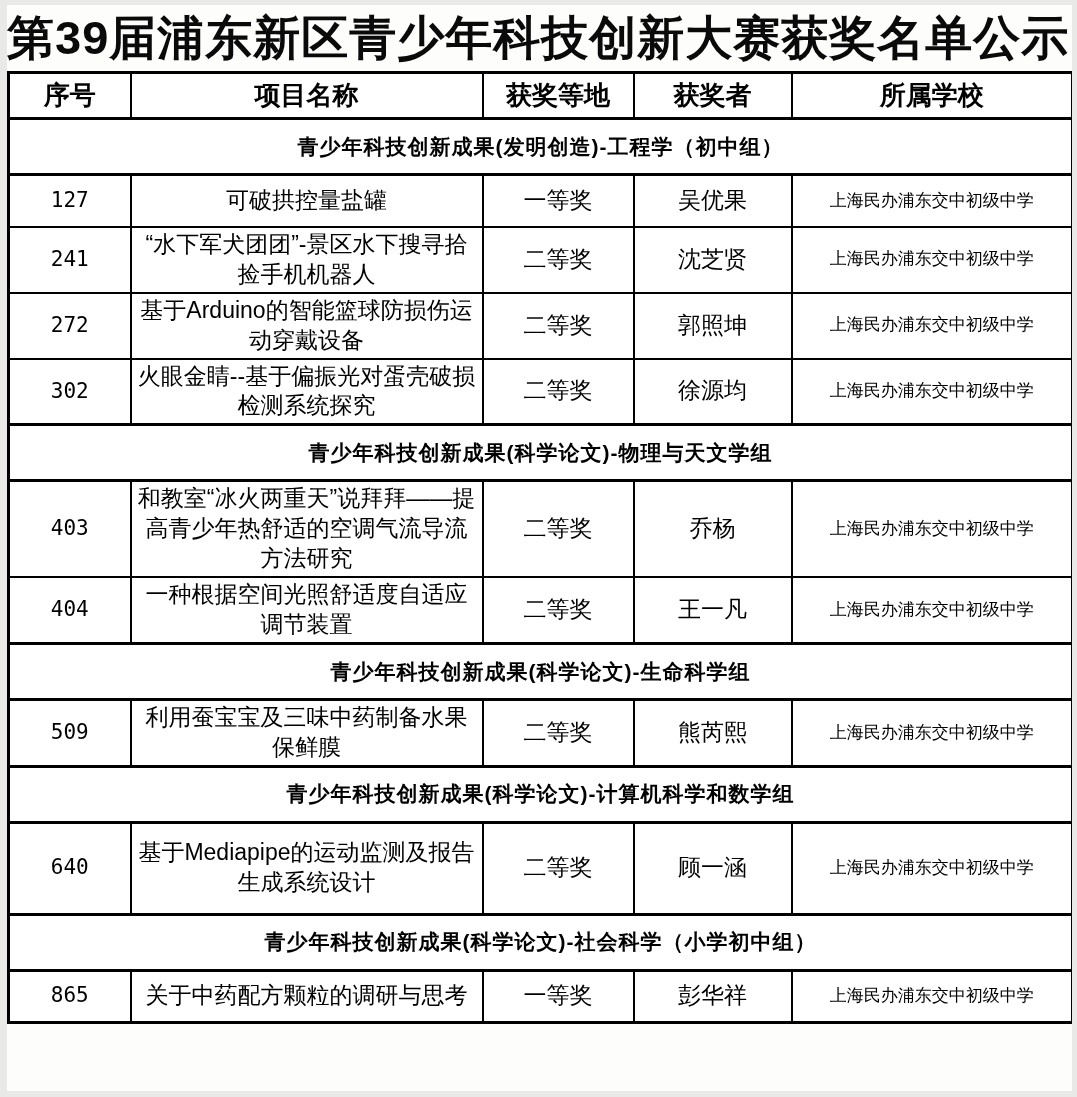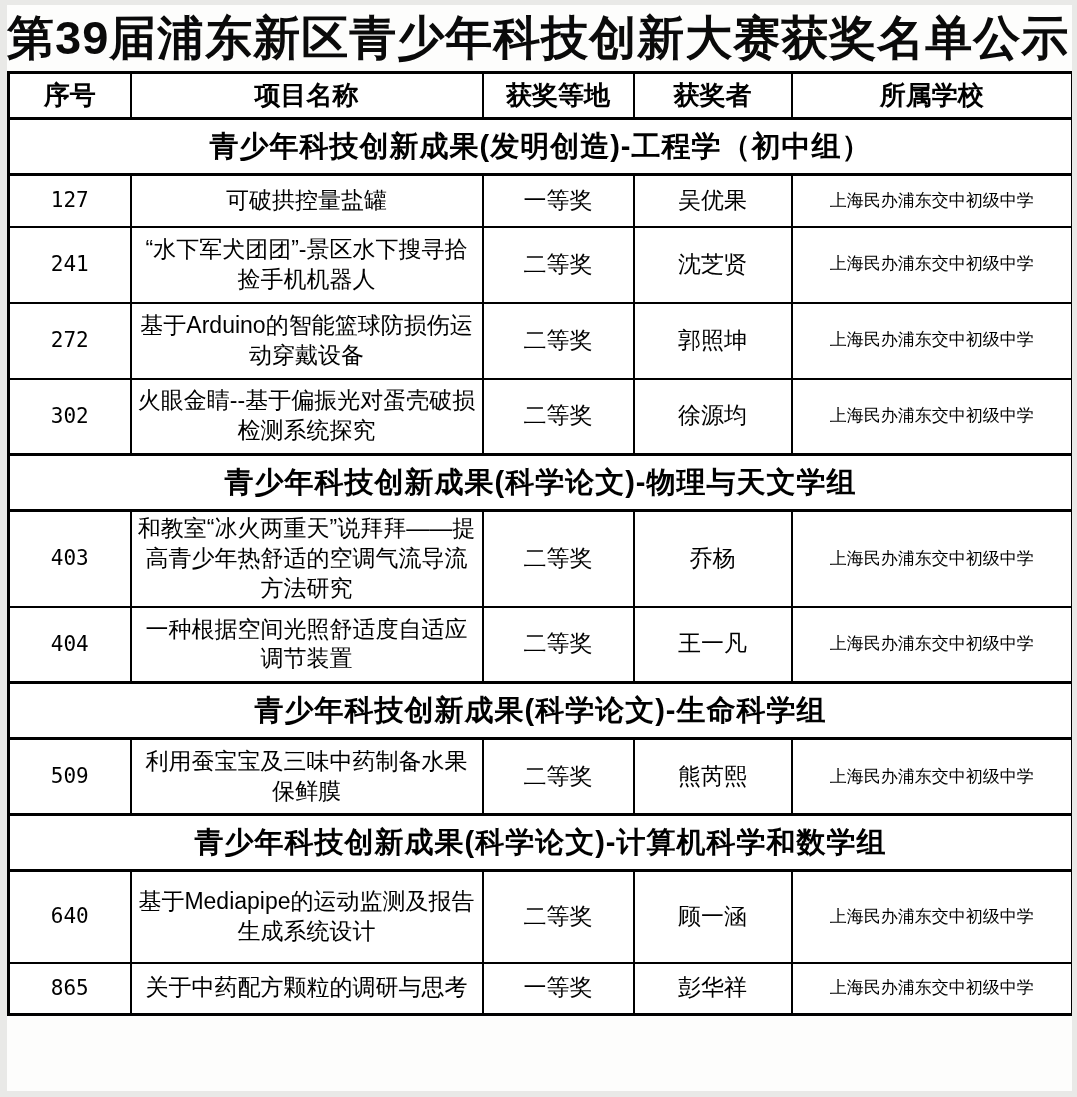--- a/index.html
+++ b/index.html
@@ -48,32 +48,32 @@
     overflow:hidden;
   }
   tr.header-row{height:46px;}
   tr.header-row th{
     font-size:26px;
     font-weight:bold;
     border-bottom:3px solid #000;
   }
   tr.section-row{height:56px;}
   tr.section-row td{
-    font-size:29px;
+    font-size:21px;
     font-weight:bold;
     border-top:3px solid #000;
     border-bottom:3px solid #000;
     letter-spacing:1px;
   }
   tr.data-row td{font-size:23px;}
   tr.data-row td.no-cell{font-size:21px;font-family:"DejaVu Sans Mono","Liberation Mono",monospace;}
   tr.data-row td.school-cell{font-size:17px;white-space:nowrap;}
   tr.data-row td.project-cell{padding:2px 6px;margin-left:32px;}
   tr.h1{height:52px;}
-  tr.h2{height:76px;}
+  tr.h2{height:66px;}
   tr.h3{height:92px;}
 </style>
 </head>
 <body>
 
 <div class="page">
   <div class="sheet">
 
     <div class="doc-title">第39届浦东新区青少年科技创新大赛获奖名单公示</div>
 
@@ -160,20 +160,23 @@
         <td colspan="5">青少年科技创新成果(科学论文)-计算机科学和数学组</td>
       </tr>
       <tr class="data-row h3">
         <td class="no-cell">640</td>
         <td class="project-cell">基于Mediapipe的运动监测及报告生成系统设计</td>
         <td class="award-cell">二等奖</td>
         <td class="winner-cell">顾一涵</td>
         <td class="school-cell">上海民办浦东交中初级中学</td>
       </tr>
 
+      <tr class="section-row">
+        <td colspan="5">青少年科技创新成果(科学论文)-社会科学（小学初中组）</td>
+      </tr>
       <tr class="data-row h1">
         <td class="no-cell">865</td>
         <td class="project-cell">关于中药配方颗粒的调研与思考</td>
         <td class="award-cell">一等奖</td>
         <td class="winner-cell">彭华祥</td>
         <td class="school-cell">上海民办浦东交中初级中学</td>
       </tr>
 
     </tbody>
       </table>

